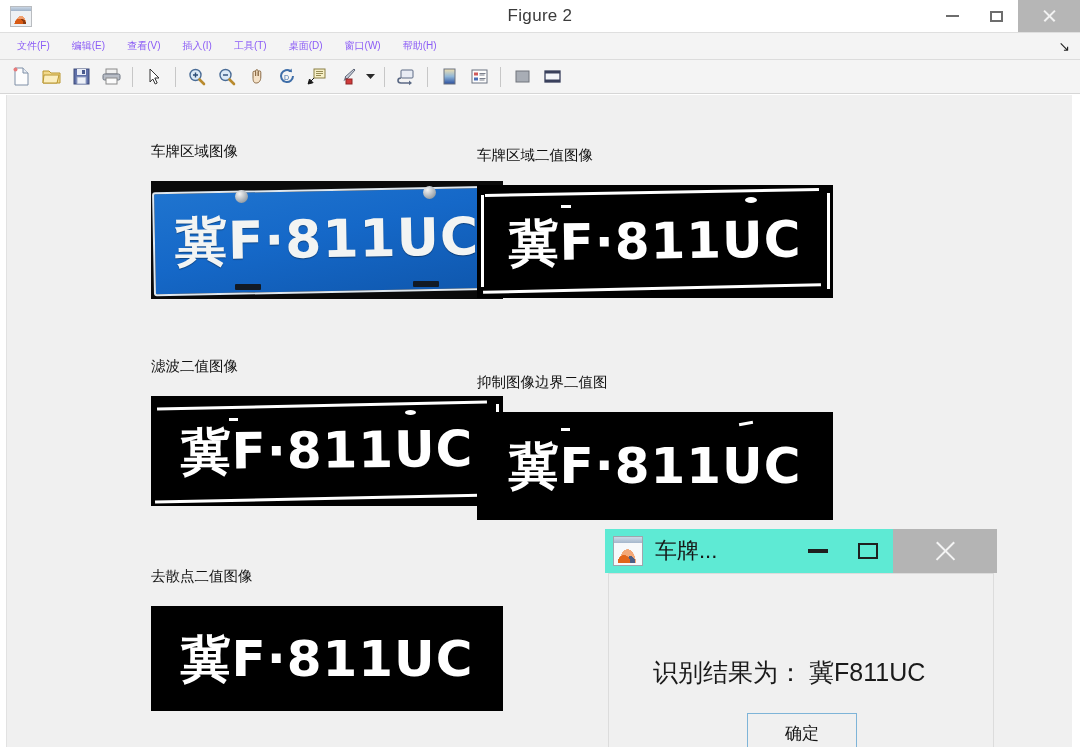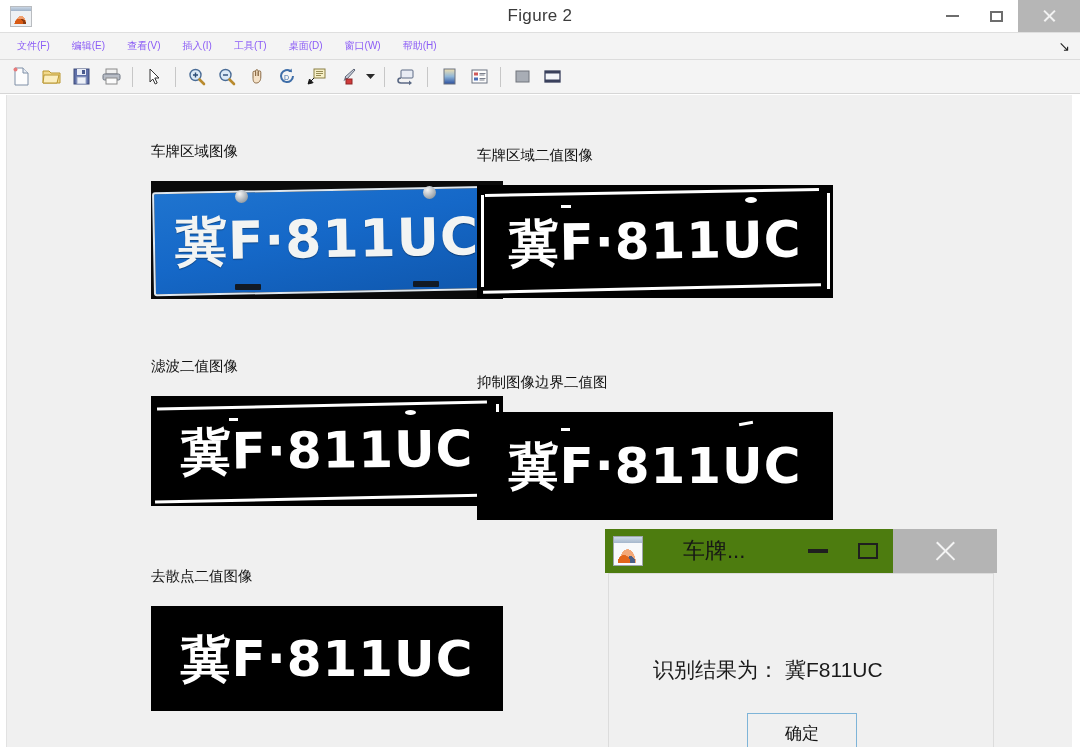--- a/index.html
+++ b/index.html
@@ -194,22 +194,22 @@
   
   .dialog {
     position: absolute;
     left: 604px; top: 529px;
     width: 392px; height: 221px;
     background: #f0f0f0;
   }
   .dlg-titlebar {
     position: relative;
     height: 44px;
-    background: #4d7c0f;
-    display: flex; align-items: center; gap: 28px;
+    background: #5eead4;
+    display: flex; align-items: center;
   }
   .dlg-icon {
     width: 30px; height: 30px;
     margin-left: 8px;
     border: 1px solid #9fa6ad;
     background: #f7f9fb;
     position: relative; box-sizing: border-box;
   }
   .dlg-icon .bar {
     position: absolute; left: 0; right: 0; top: 0; height: 6px;
@@ -251,21 +251,21 @@
     position: relative;
     margin: 0 3px;
     height: 174px;
     background: #f0f0f0;
     border: 1px solid #dcdcdc;
     border-bottom: none;
     box-sizing: border-box;
   }
   .dlg-message {
     position: absolute; left: 44px; top: 82px;
-    font-size: 21px; color: #1a1a1a;
+    font-size: 25px; color: #1a1a1a;
     white-space: nowrap;
   }
   .dlg-message .result { margin-left: 6px; }
   .dlg-okbtn {
     position: absolute;
     left: 138px; top: 139px;
     width: 110px; height: 40px;
     background: #f0f0f0;
     border: 1px solid #7eb4d8;
     display: flex; align-items: center; justify-content: center;

